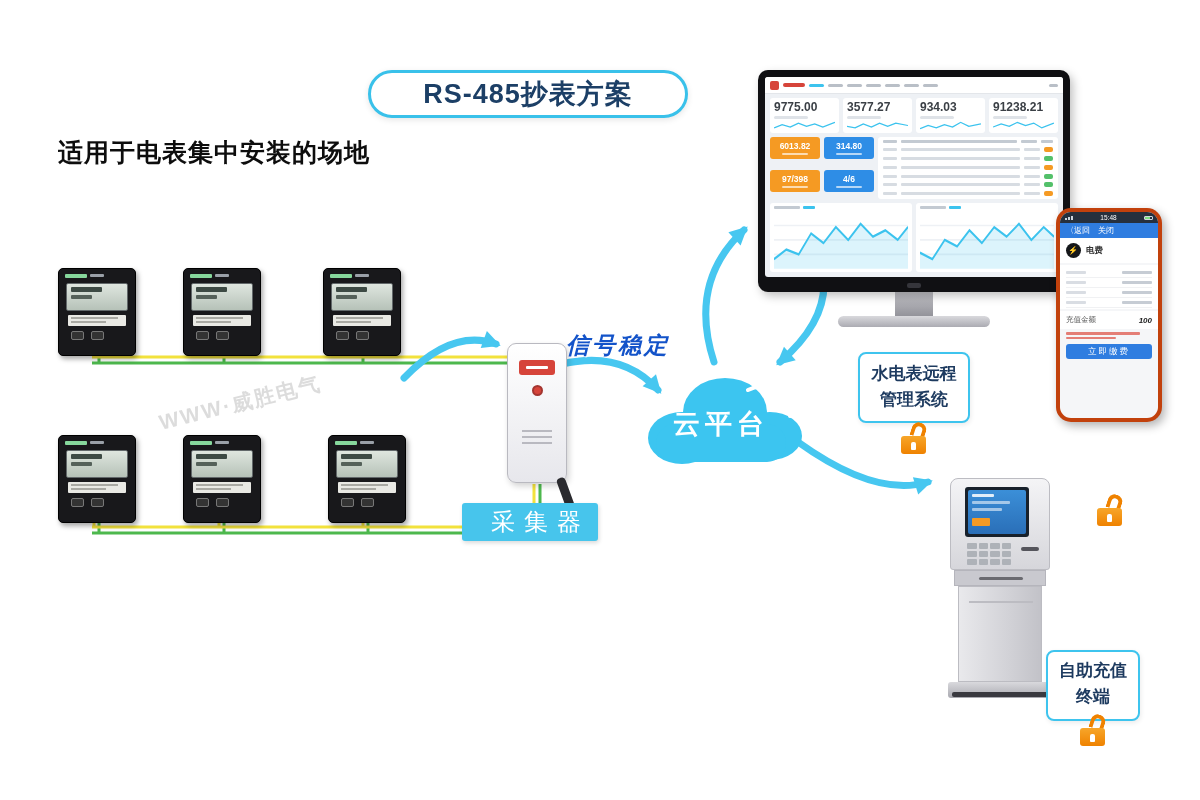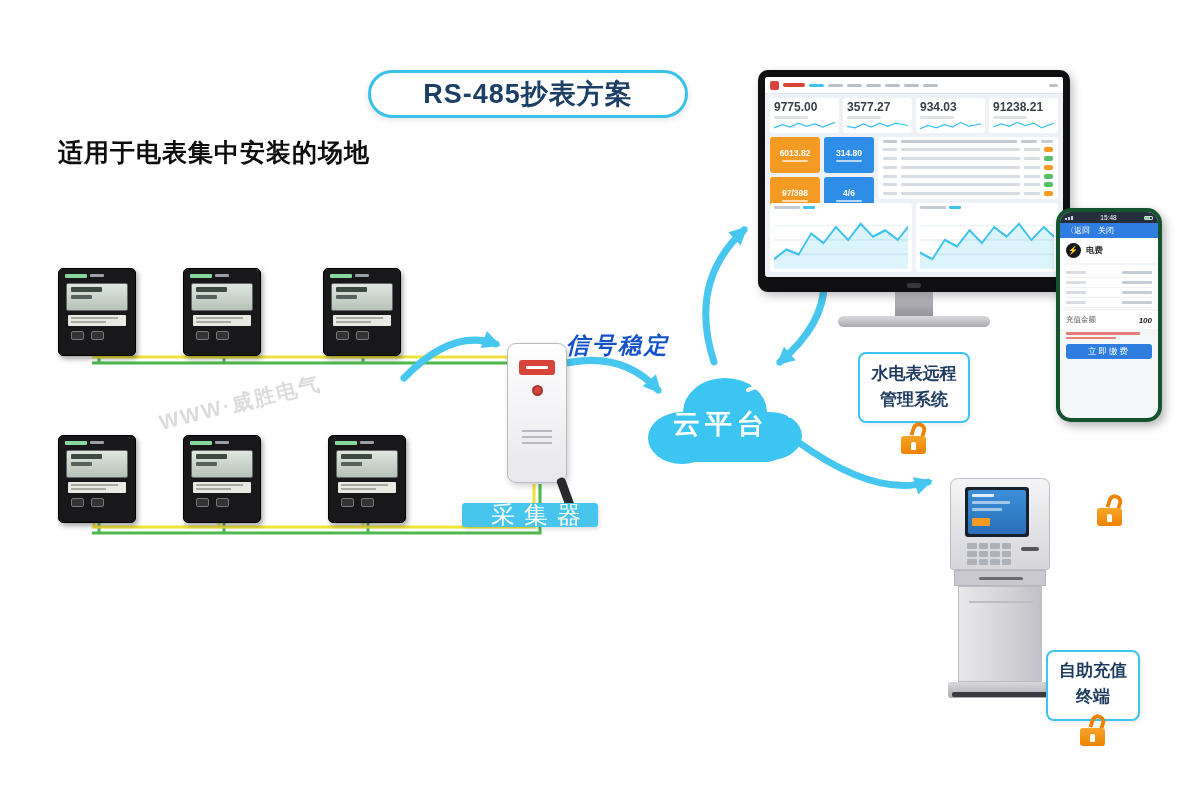--- a/index.html
+++ b/index.html
@@ -46,21 +46,21 @@
     background:linear-gradient(180deg,#ffffff,#e7e7ec); border:1px solid #b9b9c0; border-radius:9px;
     box-shadow:2px 3px 6px rgba(0,0,0,.18); }
   .col-label { width:36px; height:15px; background:#d6443a; border-radius:3px; margin:16px auto 0;
     display:flex; align-items:center; justify-content:center; }
   .col-label i { display:block; width:22px; height:3px; background:#fff; border-radius:1px; }
   .col-btn { width:11px; height:11px; border-radius:50%; background:#d6443a; border:2px solid #a33530; margin:10px auto 0; }
   .col-vents { margin:34px auto 0; width:30px; }
   .col-vents i { display:block; height:2px; background:#b9b9c0; margin-bottom:4px; }
   .col-ant { position:absolute; right:-4px; bottom:-27px; width:9px; height:32px; background:#2a2a2e;
     border-radius:4px; transform:rotate(-20deg); }
-  .collector-badge { position:absolute; left:462px; top:503px; width:136px; height:24px; background:#47c5ec;
+  .collector-badge { position:absolute; left:462px; top:503px; width:136px; height:38px; background:#47c5ec;
     color:#fff; font-size:24px; letter-spacing:9px; padding-left:21px; display:flex; align-items:center;
     justify-content:center; border-radius:3px; box-shadow:1px 2px 4px rgba(0,0,0,.15); }
   .signal-text { position:absolute; left:566px; top:330px; font-size:23px; font-weight:bold; font-style:italic;
     color:#1353c9; letter-spacing:3px; text-shadow:1px 1px 0 #fff; }
 
   
   .cloud-group { position:absolute; left:630px; top:356px; width:182px; height:120px; }
   .cloud-label { position:absolute; left:0; top:50px; width:100%; text-align:center; color:#fff;
     font-size:27px; font-weight:bold; letter-spacing:5px; }
 
@@ -83,21 +83,21 @@
   .nbar.active { background:#3cc3ee; }
   .nbar.s { width:9px; }
   .dash-top .sp { flex:1; }
   .dash-stats { display:flex; gap:4px; margin:4px 5px 0; flex:none; }
   .stat { flex:1; background:#fff; border-radius:3px; padding:3px 4px 2px; }
   .stat .num { font-size:12px; font-weight:bold; color:#3a3f45; line-height:1.1; white-space:nowrap; }
   .stat .cap { width:55%; height:3px; background:#dfe3e8; border-radius:2px; margin:2px 0 1px; }
   .stat svg { display:block; width:100%; height:11px; }
   .dash-mid { display:flex; gap:4px; margin:4px 5px 0; height:62px; flex:none; }
   .mid-left { width:104px; display:flex; flex-wrap:wrap; gap:4px; }
-  .mcard { width:50px; height:36px; border-radius:3px; color:#fff; display:flex; flex-direction:column;
+  .mcard { width:50px; height:22px; border-radius:3px; color:#fff; display:flex; flex-direction:column;
     align-items:center; justify-content:center; gap:2px; }
   .mcard b { font-size:8.5px; font-weight:bold; }
   .mcard i { display:block; width:26px; height:2px; background:rgba(255,255,255,.65); border-radius:1px; }
   .mcard.orange { background:#f59a23; } .mcard.blue { background:#2e8de6; }
   .mid-right { flex:1; background:#fff; border-radius:3px; padding:3px 5px; display:flex;
     flex-direction:column; justify-content:space-between; }
   .trow { display:flex; align-items:center; gap:4px; }
   .trow .b { height:3px; background:#d7dce2; border-radius:1px; }
   .trow.head .b { background:#c3cad2; }
   .b.w1{width:14px}.b.w2{flex:1}.b.w3{width:16px}.b.w4{width:12px}
@@ -119,21 +119,21 @@
   .tag-kiosk { left:1046px; top:650px; width:94px;font-family:Liberation Mono, monospace; }
   .lock { position:absolute; width:28px; height:32px; }
   .lock-shackle { position:absolute; top:0; left:9px; width:15px; height:15px; border:4px solid #ef8200;
     border-bottom:none; border-radius:9px 9px 0 0; transform:rotate(18deg); transform-origin:bottom center; }
   .lock-body { position:absolute; bottom:0; left:1px; width:25px; height:18px;
     background:linear-gradient(180deg,#f7a62a,#ef8200); border-radius:3px; }
   .lock-hole { position:absolute; bottom:4px; left:11px; width:5px; height:8px; background:#fff; border-radius:2px 2px 1px 1px; }
   .lock1 { left:900px; top:422px; } .lock2 { left:1096px; top:494px; } .lock3 { left:1079px; top:714px; }
 
   
-  .phone { position:absolute; left:1056px; top:208px; width:106px; height:214px; background:#14532d;
+  .phone { position:absolute; left:1056px; top:208px; width:106px; height:214px; background:#c2410c;
     border-radius:15px; padding:4px; box-shadow:3px 4px 10px rgba(0,0,0,.3); }
   .p-screen { width:100%; height:100%; border-radius:11px; background:#f5f6f8; overflow:hidden;
     display:flex; flex-direction:column; }
   .p-status { height:11px; background:#26303d; display:flex; align-items:center; justify-content:space-between;
     padding:0 5px; flex:none; }
   .p-sig { display:flex; gap:1px; align-items:flex-end; }
   .p-sig i { display:block; width:2px; background:#cfd6df; }
   .p-sig i:nth-child(1){height:2px}.p-sig i:nth-child(2){height:3px}.p-sig i:nth-child(3){height:4px}
   .p-time { color:#fff; font-size:6.5px; }
   .p-batt { width:9px; height:4px; border:1px solid #cfd6df; border-radius:1px;

